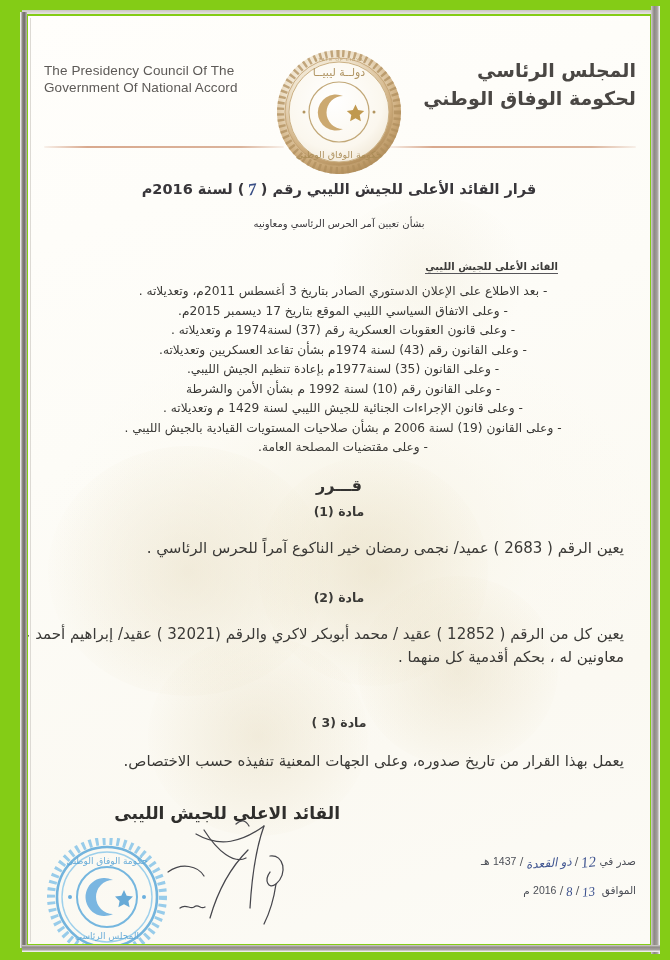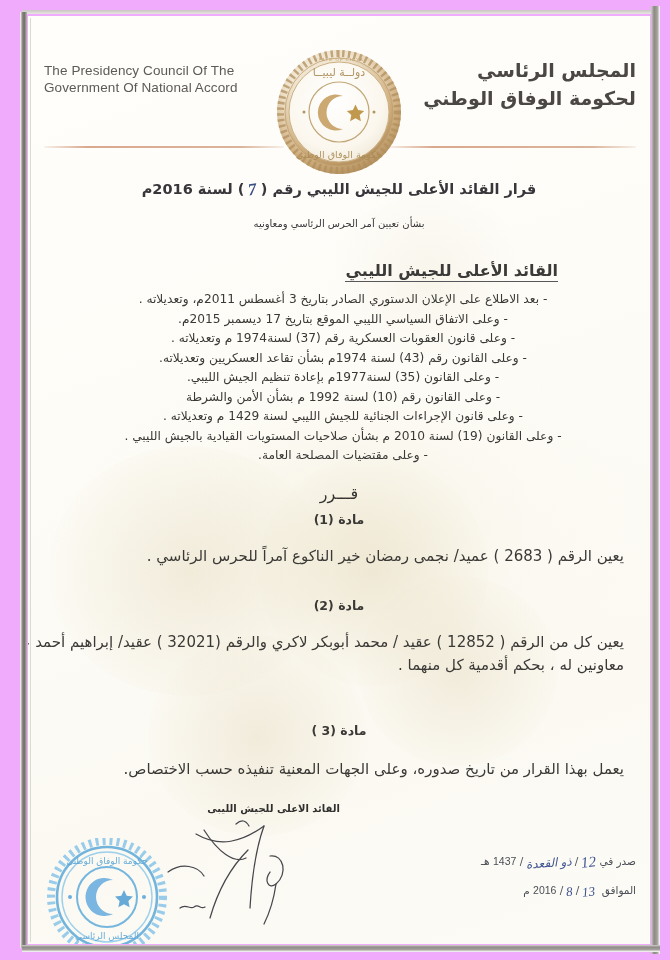--- a/index.html
+++ b/index.html
@@ -12,21 +12,21 @@
     height: 960px;
     overflow: hidden;
     font-family: "DejaVu Sans", "Liberation Sans", sans-serif;
   }
 
   
   .scan {
     position: relative;
     width: 670px;
     height: 960px;
-    background: #f0abfc;
+    background: #84cc16;
   }
   .shadow-left {
     position: absolute;
     left: 20px; top: 12px;
     width: 7px; height: 936px;
     background: linear-gradient(to right, #ffffff 0%, #8e8a86 35%, #6f6b67 60%, #bdb9b5 100%);
   }
   .shadow-right {
     position: absolute;
     right: 10px; top: 6px;
@@ -172,21 +172,21 @@
     font-weight: normal;
     line-height: 30px;
     margin-top: 4px;
     color: #38363a;
   }
 
   .addressee {
     margin-top: 22px;
     text-align: right;
     padding-right: 92px;
-    font-size: 16px;
+    font-size: 10px;
     font-weight: bold;
     color: #3b3a38;
   }
   .addressee span {
     border-bottom: 1px solid #57565a;
     padding-bottom: 1px;
   }
 
   .preamble {
     margin-top: 10px;
@@ -199,21 +199,21 @@
     line-height: 19.5px;
     color: #3a3936;
     white-space: nowrap;
     font-weight: 500;
   }
 
   .qarrar {
     margin-top: 18px;
     text-align: center;
     font-size: 16px;
-    font-weight: normal;
+    font-weight: bold;
     letter-spacing: 3px;
     color: #343331;
   }
 
   .article-head {
     text-align: center;
     font-size: 12.5px;
     font-weight: bold;
     margin-top: 9px;
     color: #3a3936;
@@ -238,21 +238,21 @@
     top: 780px;
     width: 622px;
     height: 160px;
     direction: rtl;
   }
   .sig-title {
     position: absolute;
     right: 310px;
     top: 7px;
     font-family: "DejaVu Sans", sans-serif;
-    font-size: 10px;
+    font-size: 17px;
     font-weight: bold;
     color: #2f2e2c;
     white-space: nowrap;
   }
   .sig-ink {
     position: absolute;
     right: 300px;
     top: 16px;
     width: 190px;
     height: 120px;
@@ -393,21 +393,21 @@
       <div class="addressee"><span>القائد الأعلى للجيش الليبي</span></div>
 
       <div class="preamble">
         <div class="pre-line">- بعد الاطلاع على الإعلان الدستوري الصادر بتاريخ 3 أغسطس 2011م، وتعديلاته .</div>
         <div class="pre-line">- وعلى الاتفاق السياسي الليبي الموقع بتاريخ 17 ديسمبر 2015م.</div>
         <div class="pre-line">- وعلى قانون العقوبات العسكرية رقم (37) لسنة1974 م وتعديلاته .</div>
         <div class="pre-line">- وعلى القانون رقم (43) لسنة 1974م بشأن تقاعد العسكريين وتعديلاته.</div>
         <div class="pre-line">- وعلى القانون (35) لسنة1977م بإعادة تنظيم الجيش الليبي.</div>
         <div class="pre-line">- وعلى القانون رقم (10) لسنة 1992 م بشأن الأمن والشرطة</div>
         <div class="pre-line">- وعلى قانون الإجراءات الجنائية للجيش الليبي لسنة 1429 م  وتعديلاته .</div>
-        <div class="pre-line">- وعلى القانون (19) لسنة 2010 م بشأن صلاحيات المستويات القيادية بالجيش الليبي .</div>
+        <div class="pre-line">- وعلى القانون (19) لسنة 2006 م بشأن صلاحيات المستويات القيادية بالجيش الليبي .</div>
         <div class="pre-line">- وعلى مقتضيات المصلحة العامة.</div>
       </div>
 
       <div class="qarrar">قـــرر</div>
 
       <div class="article-head">مادة (1)</div>
       <div class="article-body">
         <div class="ln">يعين  الرقم ( 2683 ) عميد/ نجمى رمضان خير الناكوع  آمراً للحرس الرئاسي .</div>
       </div>
 

